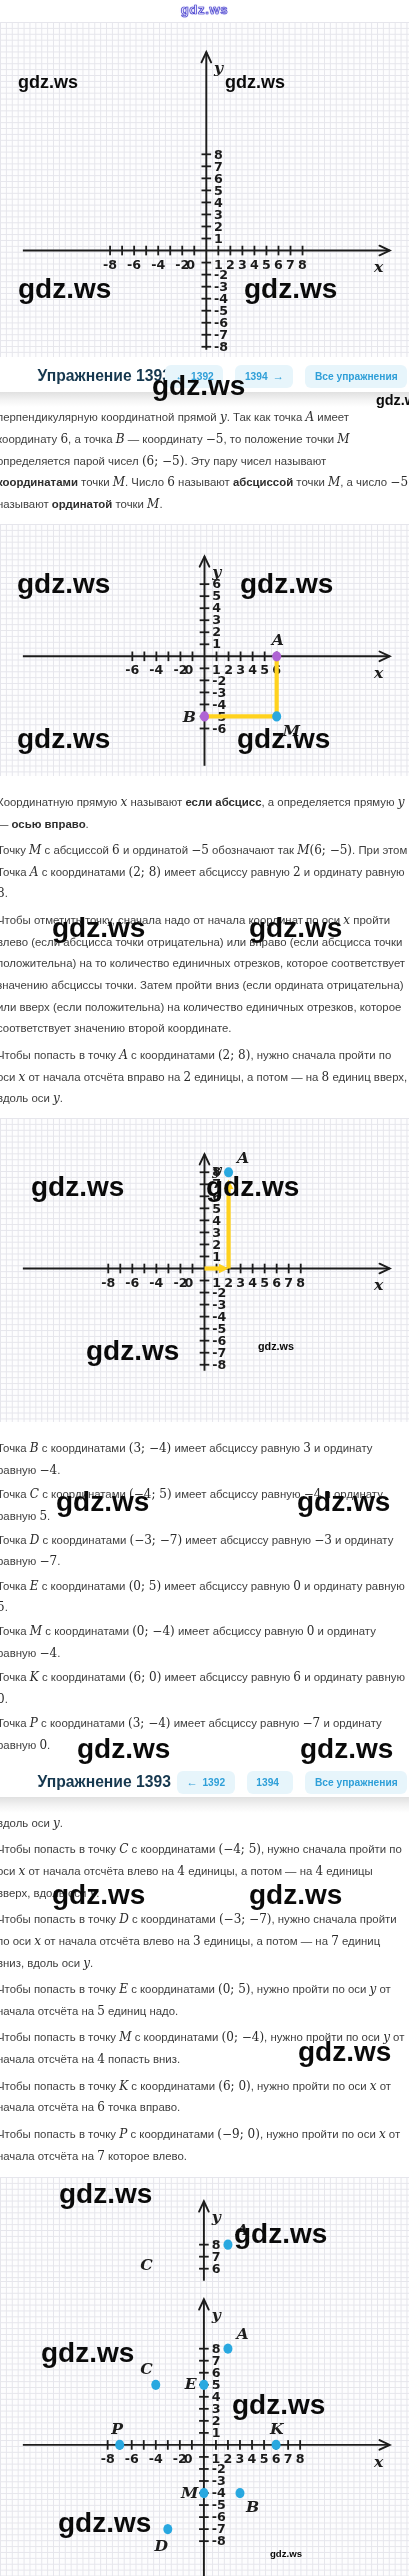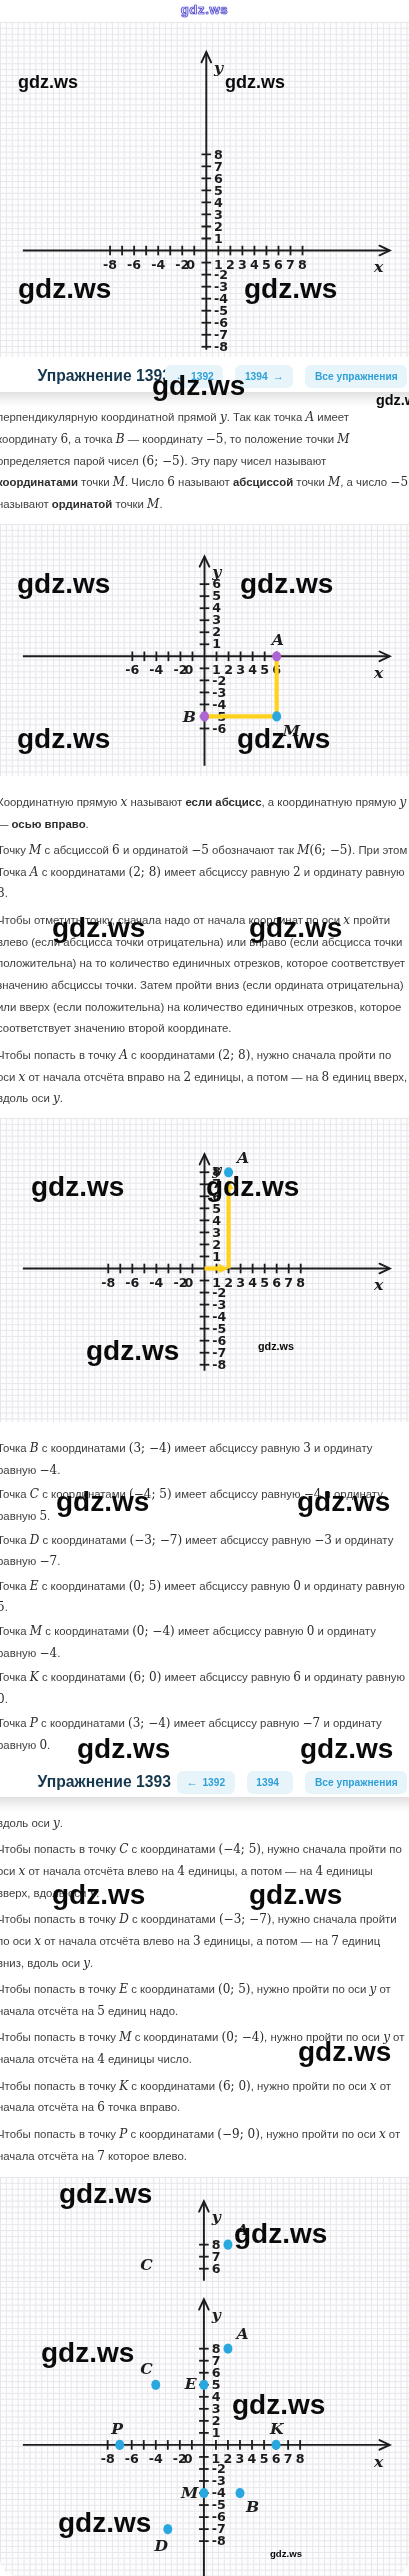--- a/index.html
+++ b/index.html
@@ -1,17 +1,17 @@
 <!DOCTYPE html>
 <html style="font-size:9.6px"><head>
 <meta charset="utf-8">
 <style>
   html,body{margin:0;padding:0;background:#fff;}
   #page{position:relative;width:409px;height:2576px;overflow:hidden;background:#fff;
-        font-family:"Liberation Sans",sans-serif;border-radius:17px;}
+        font-family:"Liberation Sans",sans-serif;}
   .logo-row{height:21.7px;text-align:center;padding-top:2.4px;box-sizing:border-box;}
   .logo{font-size:13.2px;font-weight:bold;color:#e9e8fb;-webkit-text-stroke:0.7px #4a43cf;
         text-shadow:0 0 1.2px #5a54d4;letter-spacing:0.6px;cursor:pointer;}
   .graph-paper{position:relative;width:409px;background-color:#fdfdfe;overflow:hidden;
      background-image:linear-gradient(to right,#e6e6ec 0.6px,transparent 0.6px),
                       linear-gradient(to bottom,#e6e6ec 0.6px,transparent 0.6px);
      background-size:5.9px 5.9px;}
   .graph-paper svg{position:absolute;left:0;top:0;}
   .wm{position:absolute;font-weight:700;color:#0a0a0a;font-family:"Liberation Sans",sans-serif;
       line-height:1;white-space:nowrap;z-index:5;}
@@ -203,21 +203,21 @@
         <ellipse cx="460" cy="320" rx="7.5" ry="8.5" fill="#29a8e0"></ellipse>
         <text x="470" y="352" font-size="26" font-family="&quot;DejaVu Serif&quot;,serif" font-style="italic" font-weight="bold" fill="#1d1d1d">M</text>
       </svg>
       <div class="wm" style="left: 17px; top: 46px; font-size: 28px;">gdz.ws</div>
       <div class="wm" style="left: 240px; top: 46px; font-size: 28px;">gdz.ws</div>
       <div class="wm" style="left: 17px; top: 201px; font-size: 28px;">gdz.ws</div>
       <div class="wm" style="left: 237px; top: 201px; font-size: 28px;">gdz.ws</div>
     </div>
 
   <div class="textblock">
-      <div class="para"><span class="plain">Координатную прямую </span><span class="mvar">x</span><span class="plain"> называют </span><span class="bold">если абсцисс</span><span class="plain">, а координатную прямую </span><span class="mvar">y</span><span class="plain"> — </span><span class="bold">осью вправо</span><span class="plain">.</span></div>
+      <div class="para"><span class="plain">Координатную прямую </span><span class="mvar">x</span><span class="plain"> называют </span><span class="bold">если абсцисс</span><span class="plain">, а определяется прямую </span><span class="mvar">y</span><span class="plain"> — </span><span class="bold">осью вправо</span><span class="plain">.</span></div>
       <div class="para"><span class="plain">Точку </span><span class="mvar">M</span><span class="plain"> с абсциссой </span><span class="mnum">6</span><span class="plain"> и ординатой </span><span class="mnum">−5</span><span class="plain"> обозначают так </span><span class="mvar">M</span><span class="mnum">(6; −5)</span><span class="plain">. При этом Точка </span><span class="mvar">A</span><span class="plain"> с координатами </span><span class="mnum">(2; 8)</span><span class="plain"> имеет абсциссу равную </span><span class="mnum">2</span><span class="plain"> и ординату равную </span><span class="mnum">8</span><span class="plain">.</span></div>
       <div class="para"><span class="plain">Чтобы отметить точку, сначала надо от начала координат по оси </span><span class="mvar">x</span><span class="plain"> пройти влево (если абсцисса точки отрицательна) или вправо (если абсцисса точки положительна) на то количество единичных отрезков, которое соответствует значению абсциссы точки. Затем пройти вниз (если ордината отрицательна) или вверх (если положительна) на количество единичных отрезков, которое соответствует значению второй координате.</span></div>
       <div class="para"><span class="plain">Чтобы попасть в точку </span><span class="mvar">A</span><span class="plain"> с координатами </span><span class="mnum">(2; 8)</span><span class="plain">, нужно сначала пройти по оси </span><span class="mvar">x</span><span class="plain"> от начала отсчёта вправо на </span><span class="mnum">2</span><span class="plain"> единицы, а потом — на </span><span class="mnum">8</span><span class="plain"> единиц вверх, вдоль оси </span><span class="mvar">y</span><span class="plain">.</span></div>
       <div class="wm" style="left: 55px; top: 138px; font-size: 28px;">gdz.ws</div>
       <div class="wm" style="left: 252px; top: 138px; font-size: 28px;">gdz.ws</div>
     </div>
 
   <div class="graph-paper" style="height: 304px;">
       <svg width="409" height="304" viewBox="0 0 680 505">
         <line x1="38" y1="250" x2="648" y2="250" stroke="#1c1c1c" stroke-width="3.2"></line>
@@ -328,21 +328,21 @@
         <span>Все упражнения</span>
       </button>
     </div>
   </div>
 
   <div class="textblock shadowed">
       <div class="para"><span class="plain">вдоль оси </span><span class="mvar">y</span><span class="plain">.</span></div>
       <div class="para"><span class="plain">Чтобы попасть в точку </span><span class="mvar">C</span><span class="plain"> с координатами </span><span class="mnum">(−4; 5)</span><span class="plain">, нужно сначала пройти по оси </span><span class="mvar">x</span><span class="plain"> от начала отсчёта влево на </span><span class="mnum">4</span><span class="plain"> единицы, а потом — на </span><span class="mnum">4</span><span class="plain"> единицы вверх, вдоль оси </span><span class="mvar">y</span><span class="plain">.</span></div>
       <div class="para"><span class="plain">Чтобы попасть в точку </span><span class="mvar">D</span><span class="plain"> с координатами </span><span class="mnum">(−3; −7)</span><span class="plain">, нужно сначала пройти по оси </span><span class="mvar">x</span><span class="plain"> от начала отсчёта влево на </span><span class="mnum">3</span><span class="plain"> единицы, а потом — на </span><span class="mnum">7</span><span class="plain"> единиц вниз, вдоль оси </span><span class="mvar">y</span><span class="plain">.</span></div>
       <div class="para"><span class="plain">Чтобы попасть в точку </span><span class="mvar">E</span><span class="plain"> с координатами </span><span class="mnum">(0; 5)</span><span class="plain">, нужно пройти по оси </span><span class="mvar">y</span><span class="plain"> от начала отсчёта на </span><span class="mnum">5</span><span class="plain"> единиц надо.</span></div>
-      <div class="para"><span class="plain">Чтобы попасть в точку </span><span class="mvar">M</span><span class="plain"> с координатами </span><span class="mnum">(0; −4)</span><span class="plain">, нужно пройти по оси </span><span class="mvar">y</span><span class="plain"> от начала отсчёта на </span><span class="mnum">4</span><span class="plain"> единицы число.</span></div>
+      <div class="para"><span class="plain">Чтобы попасть в точку </span><span class="mvar">M</span><span class="plain"> с координатами </span><span class="mnum">(0; −4)</span><span class="plain">, нужно пройти по оси </span><span class="mvar">y</span><span class="plain"> от начала отсчёта на </span><span class="mnum">4</span><span class="plain"> попасть вниз.</span></div>
       <div class="para"><span class="plain">Чтобы попасть в точку </span><span class="mvar">K</span><span class="plain"> с координатами </span><span class="mnum">(6; 0)</span><span class="plain">, нужно пройти по оси </span><span class="mvar">x</span><span class="plain"> от начала отсчёта на </span><span class="mnum">6</span><span class="plain"> точка вправо.</span></div>
       <div class="para"><span class="plain">Чтобы попасть в точку </span><span class="mvar">P</span><span class="plain"> с координатами </span><span class="mnum">(−9; 0)</span><span class="plain">, нужно пройти по оси </span><span class="mvar">x</span><span class="plain"> от начала отсчёта на </span><span class="mnum">7</span><span class="plain"> которое влево.</span></div>
       <div class="wm" style="left: 55px; top: 84px; font-size: 28px;">gdz.ws</div>
       <div class="wm" style="left: 252px; top: 84px; font-size: 28px;">gdz.ws</div>
       <div class="wm" style="left: 301px; top: 241px; font-size: 28px;">gdz.ws</div>
     </div>
 
   <div class="graph-paper" style="margin-top: 1.8px; height: 104px;">
       <svg width="409" height="104" viewBox="0 0 680 172">
         <line x1="339" y1="40" x2="339" y2="172" stroke="#1c1c1c" stroke-width="3.2"></line>

